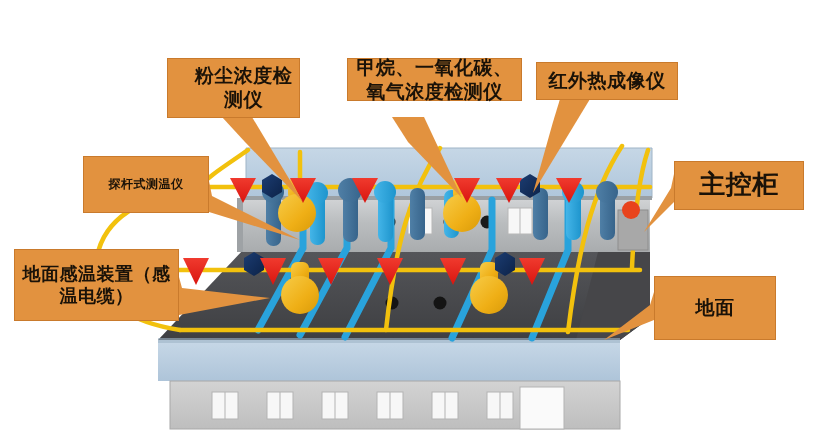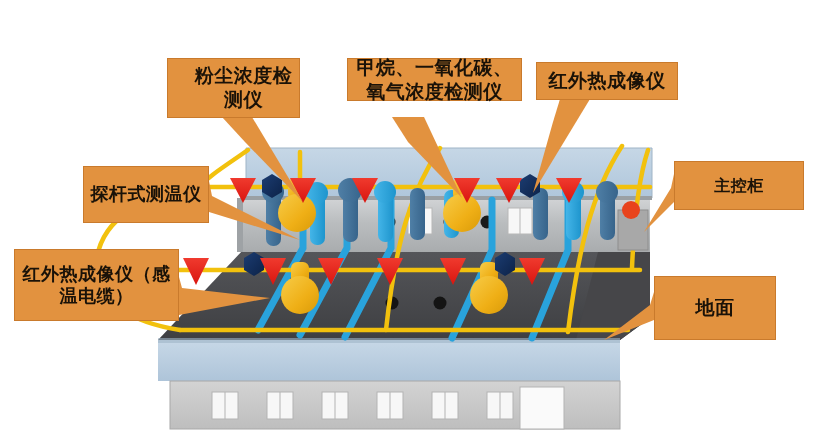--- a/index.html
+++ b/index.html
@@ -24,25 +24,25 @@
     line-height:1.25;
     letter-spacing:0.5px;
     box-sizing:border-box;
     display:flex;
     align-items:center;
     justify-content:center;
     padding:2px 4px;
     z-index:40;
   }
   .cb-dust     {left:167px; top:58px;  width:133px; height:60px; font-size:19px;padding-left:24px;}
-  .cb-probe    {left:83px;  top:166px; width:126px; height:57px; font-size:18px;}
+  .cb-probe    {left:83px;  top:156px; width:126px; height:57px; font-size:12px;}
   .cb-cable    {left:14px;  top:249px; width:165px; height:72px; font-size:18px;}
   .cb-gas      {left:347px; top:58px;  width:175px; height:43px; font-size:19px;}
   .cb-infrared {left:536px; top:62px;  width:142px; height:38px; font-size:19px;font-family:Liberation Serif, serif;}
-  .cb-cabinet  {left:674px; top:161px; width:130px; height:49px; font-size:16px;}
+  .cb-cabinet  {left:674px; top:161px; width:130px; height:49px; font-size:26px;}
   .cb-ground   {left:654px; top:276px; width:122px; height:64px; font-size:19px;}
 </style>
 </head>
 <body>
 
 <div id="stage">
 
 <svg width="824" height="442" viewBox="0 0 824 442" xmlns="http://www.w3.org/2000/svg">
   <defs>
     <linearGradient id="gCeiling" x1="0" y1="0" x2="0" y2="1">
@@ -275,21 +275,21 @@
 
 <div class="callout-box cb-dust">
   <span>粉尘浓度检测仪</span>
 </div>
 
 <div class="callout-box cb-probe">
   <span>探杆式测温仪</span>
 </div>
 
 <div class="callout-box cb-cable">
-  <span>红外热成像仪（感温电缆）</span>
+  <span>地面感温装置（感温电缆）</span>
 </div>
 
 <div class="callout-box cb-gas">
   <span>甲烷、一氧化碳、氧气浓度检测仪</span>
 </div>
 
 <div class="callout-box cb-infrared">
   <span>红外热成像仪</span>
 </div>
 

